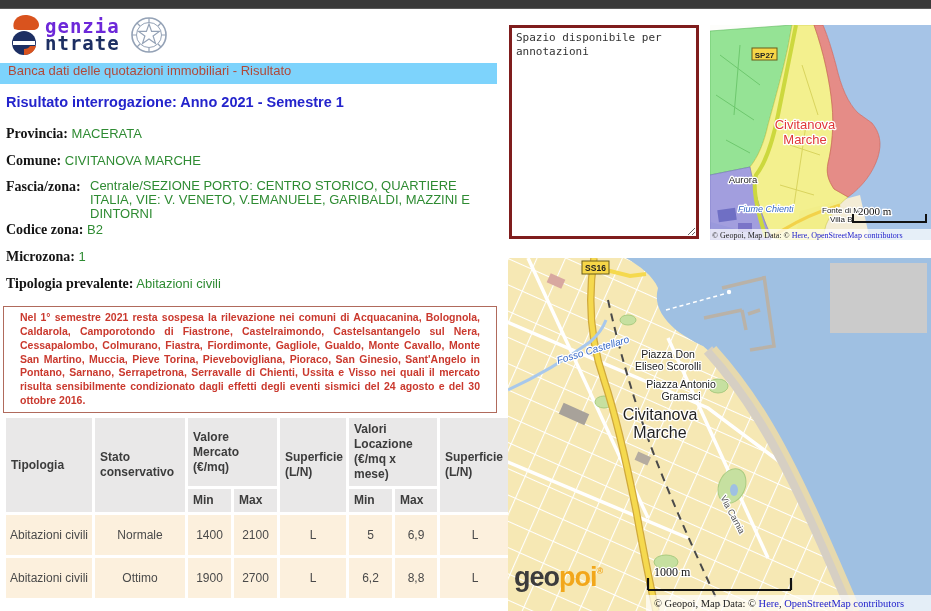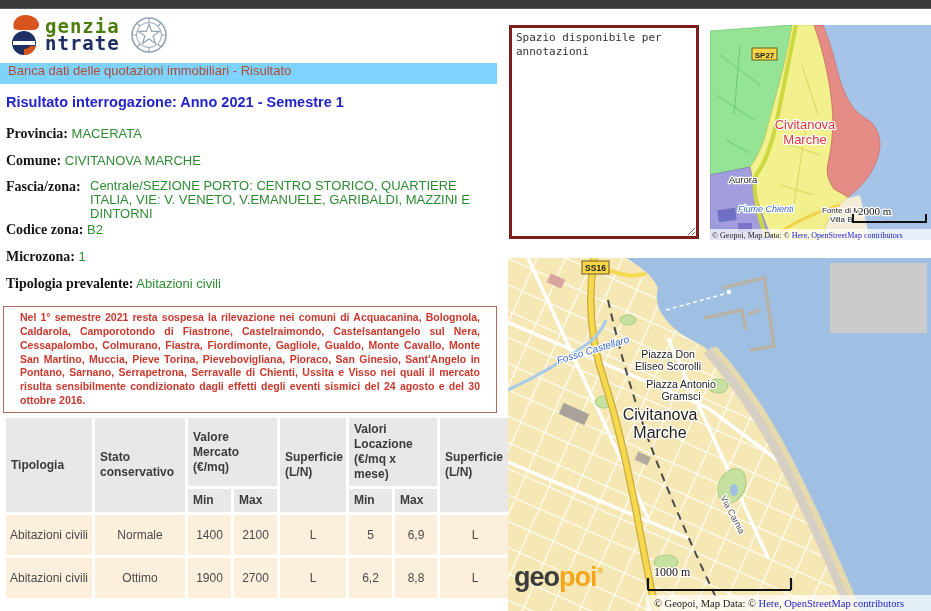--- a/index.html
+++ b/index.html
@@ -5,21 +5,21 @@
   html,body{margin:0;padding:0}
   body{
     width:931px;height:611px;overflow:hidden;background:#fff;position:relative;
     font-family:"Liberation Sans",sans-serif;
   }
   .topbar{position:absolute;left:0;top:0;width:931px;height:8px;background:#3a3a3a;border-bottom:1px solid #5a5a5a}
   
   .leftcol{position:absolute;left:0;top:8px;width:500px}
   .logorow{display:flex;align-items:flex-start;margin:4px 0 0 8px;height:48px}
   .logotext{margin-left:3px;font-family:"DejaVu Sans Mono",monospace;font-weight:bold;font-size:19px;line-height:17px;letter-spacing:1px;padding-top:6px}
-  .logotext .l1{color:#4d7c0f}
+  .logotext .l1{color:#6d28d9}
   .logotext .l2{color:#1d2f63}
   .emblem{margin-left:6px}
   .titlebar{margin-top:3px;width:481px;background:#7dd3fc;color:#b04a3a;font-size:13px;padding:0 8px 6px 8px}
   .heading{color:#2424cc;font-size:14.5px;font-weight:bold;margin:10px 0 16px 6px}
   .fields{margin-left:6px}
   .field{margin-top:12px;font-size:13px;line-height:15px}
   .flabel{font-family:"Liberation Serif",serif;font-weight:bold;color:#141414;font-size:14px}
   .fvalue{color:#2e8b32}
   .fasciarow{display:flex;margin-top:11px}
   .fasciarow .flabel{flex:none;width:84px}

